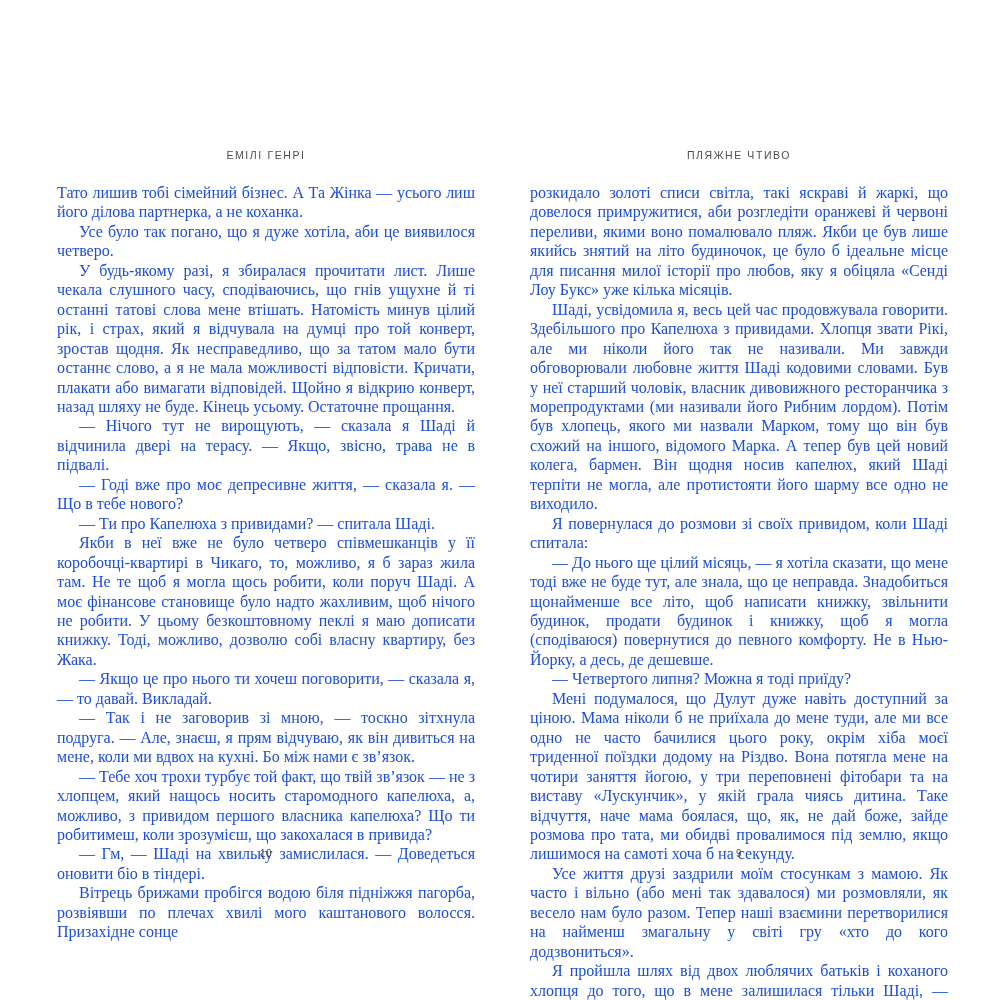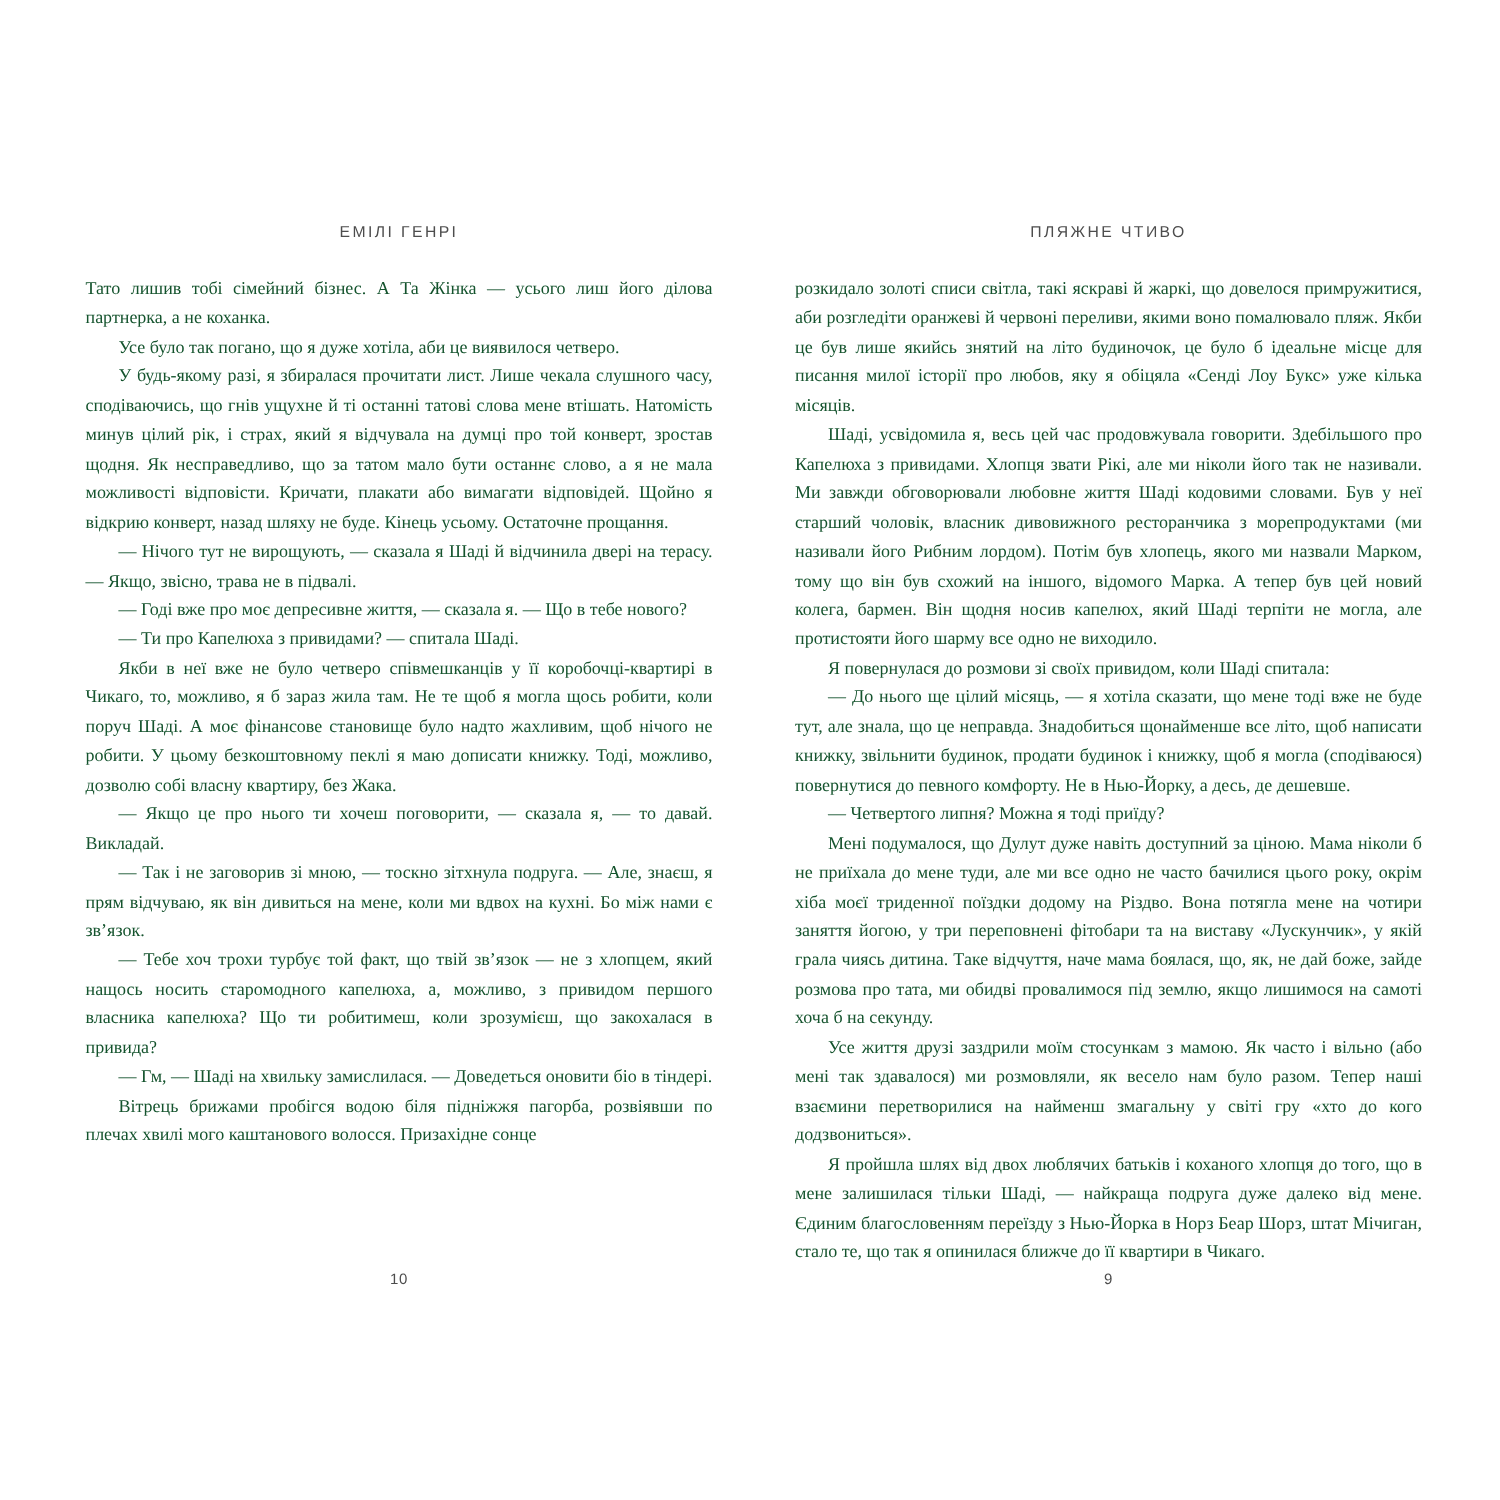--- a/index.html
+++ b/index.html
@@ -40,23 +40,23 @@
     letter-spacing: 1.6px;
     color: #4d4d4d;
   }
 
   .text-block {
     position: absolute;
     top: 183px;
     left: 0;
     width: 418px;
     text-align: justify;
-    font-size: 12px;
+    font-size: 16px;
     line-height: 19.45px;
-    color: #14532d;
+    color: #1d4ed8;
     hyphens: auto;
     -webkit-hyphens: auto;
   }
   .text-block p {
     margin: 0;
     padding: 0;
     text-indent: 0;
   }
   .text-block p.indent {
     text-indent: 22px;

